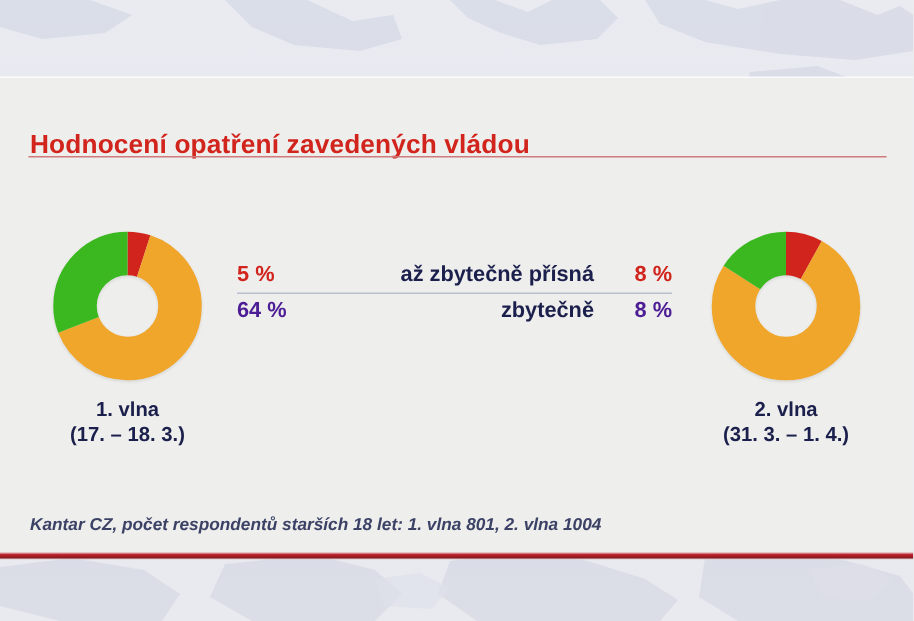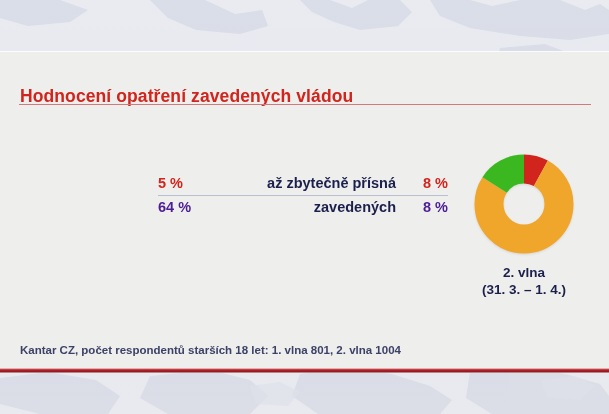--- a/index.html
+++ b/index.html
@@ -122,20 +122,21 @@
 
   
   #footer-note {
     position: absolute;
     left: 20px;
     top: 292px;
     font-size: 11.5px;
     font-weight: bold;
     color: #3c4266;
     white-space: nowrap;
+    font-style: italic;
   }
 </style>
 </head>
 <body>
 
 <div id="stage">
 
   <svg class="map-watermark" viewBox="0 0 609 414" preserveAspectRatio="none" aria-hidden="true">
     <g fill="#c9cedd" opacity="0.85">
       <path d="M150 0 L205 0 L235 14 L262 10 L268 26 L240 34 L196 30 L168 18 Z"></path>
@@ -154,20 +155,34 @@
       <path d="M250 386 L280 382 L300 392 L288 406 L256 404 Z"></path>
       <path d="M540 380 L575 376 L595 386 L580 400 L548 398 Z"></path>
     </g>
   </svg>
 
   <div id="card">
 
     <h1 id="title">Hodnocení opatření zavedených vládou</h1>
     <div id="title-rule"></div>
 
+    <div id="donut-left-wrap" class="donut-wrap">
+      <svg class="donut-svg" width="104" height="104" viewBox="0 0 104 104">
+
+        <g transform="rotate(-90 52 52)">
+          <circle cx="52" cy="52" r="35" fill="none" stroke="#d1241c" stroke-width="29" stroke-dasharray="10.99 208.92" stroke-dashoffset="0"></circle>
+          <circle cx="52" cy="52" r="35" fill="none" stroke="#f0a52b" stroke-width="29" stroke-dasharray="140.74 79.17" stroke-dashoffset="-10.99"></circle>
+          <circle cx="52" cy="52" r="35" fill="none" stroke="#3bb81f" stroke-width="29" stroke-dasharray="68.17 151.74" stroke-dashoffset="-151.73"></circle>
+        </g>
+      </svg>
+      <div class="chart-caption">
+        <div>1. vlna</div>
+        <div>(17. – 18. 3.)</div>
+      </div>
+    </div>
 
     <div id="donut-right-wrap" class="donut-wrap">
       <svg class="donut-svg" width="104" height="104" viewBox="0 0 104 104">
 
         <g transform="rotate(-90 52 52)">
           <circle cx="52" cy="52" r="35" fill="none" stroke="#d1241c" stroke-width="29" stroke-dasharray="17.59 202.32" stroke-dashoffset="0"></circle>
           <circle cx="52" cy="52" r="35" fill="none" stroke="#f0a52b" stroke-width="29" stroke-dasharray="167.13 52.78" stroke-dashoffset="-17.59"></circle>
           <circle cx="52" cy="52" r="35" fill="none" stroke="#3bb81f" stroke-width="29" stroke-dasharray="35.19 184.72" stroke-dashoffset="-184.72"></circle>
         </g>
       </svg>
@@ -179,21 +194,21 @@
 
     <table id="legend">
       <tbody>
         <tr>
           <td class="val-left c-red">5 %</td>
           <td class="legend-label">až zbytečně přísná</td>
           <td class="val-right c-red">8 %</td>
         </tr>
         <tr>
           <td class="val-left c-orange">64 %</td>
-          <td class="legend-label">zavedených</td>
+          <td class="legend-label">zbytečně</td>
           <td class="val-right c-orange">8 %</td>
         </tr>
       </tbody>
     </table>
 
     <div id="footer-note">Kantar CZ, počet respondentů starších 18 let: 1. vlna 801, 2. vlna 1004</div>
   </div>
 
   <div id="bottom-bar"></div>
 </div>

